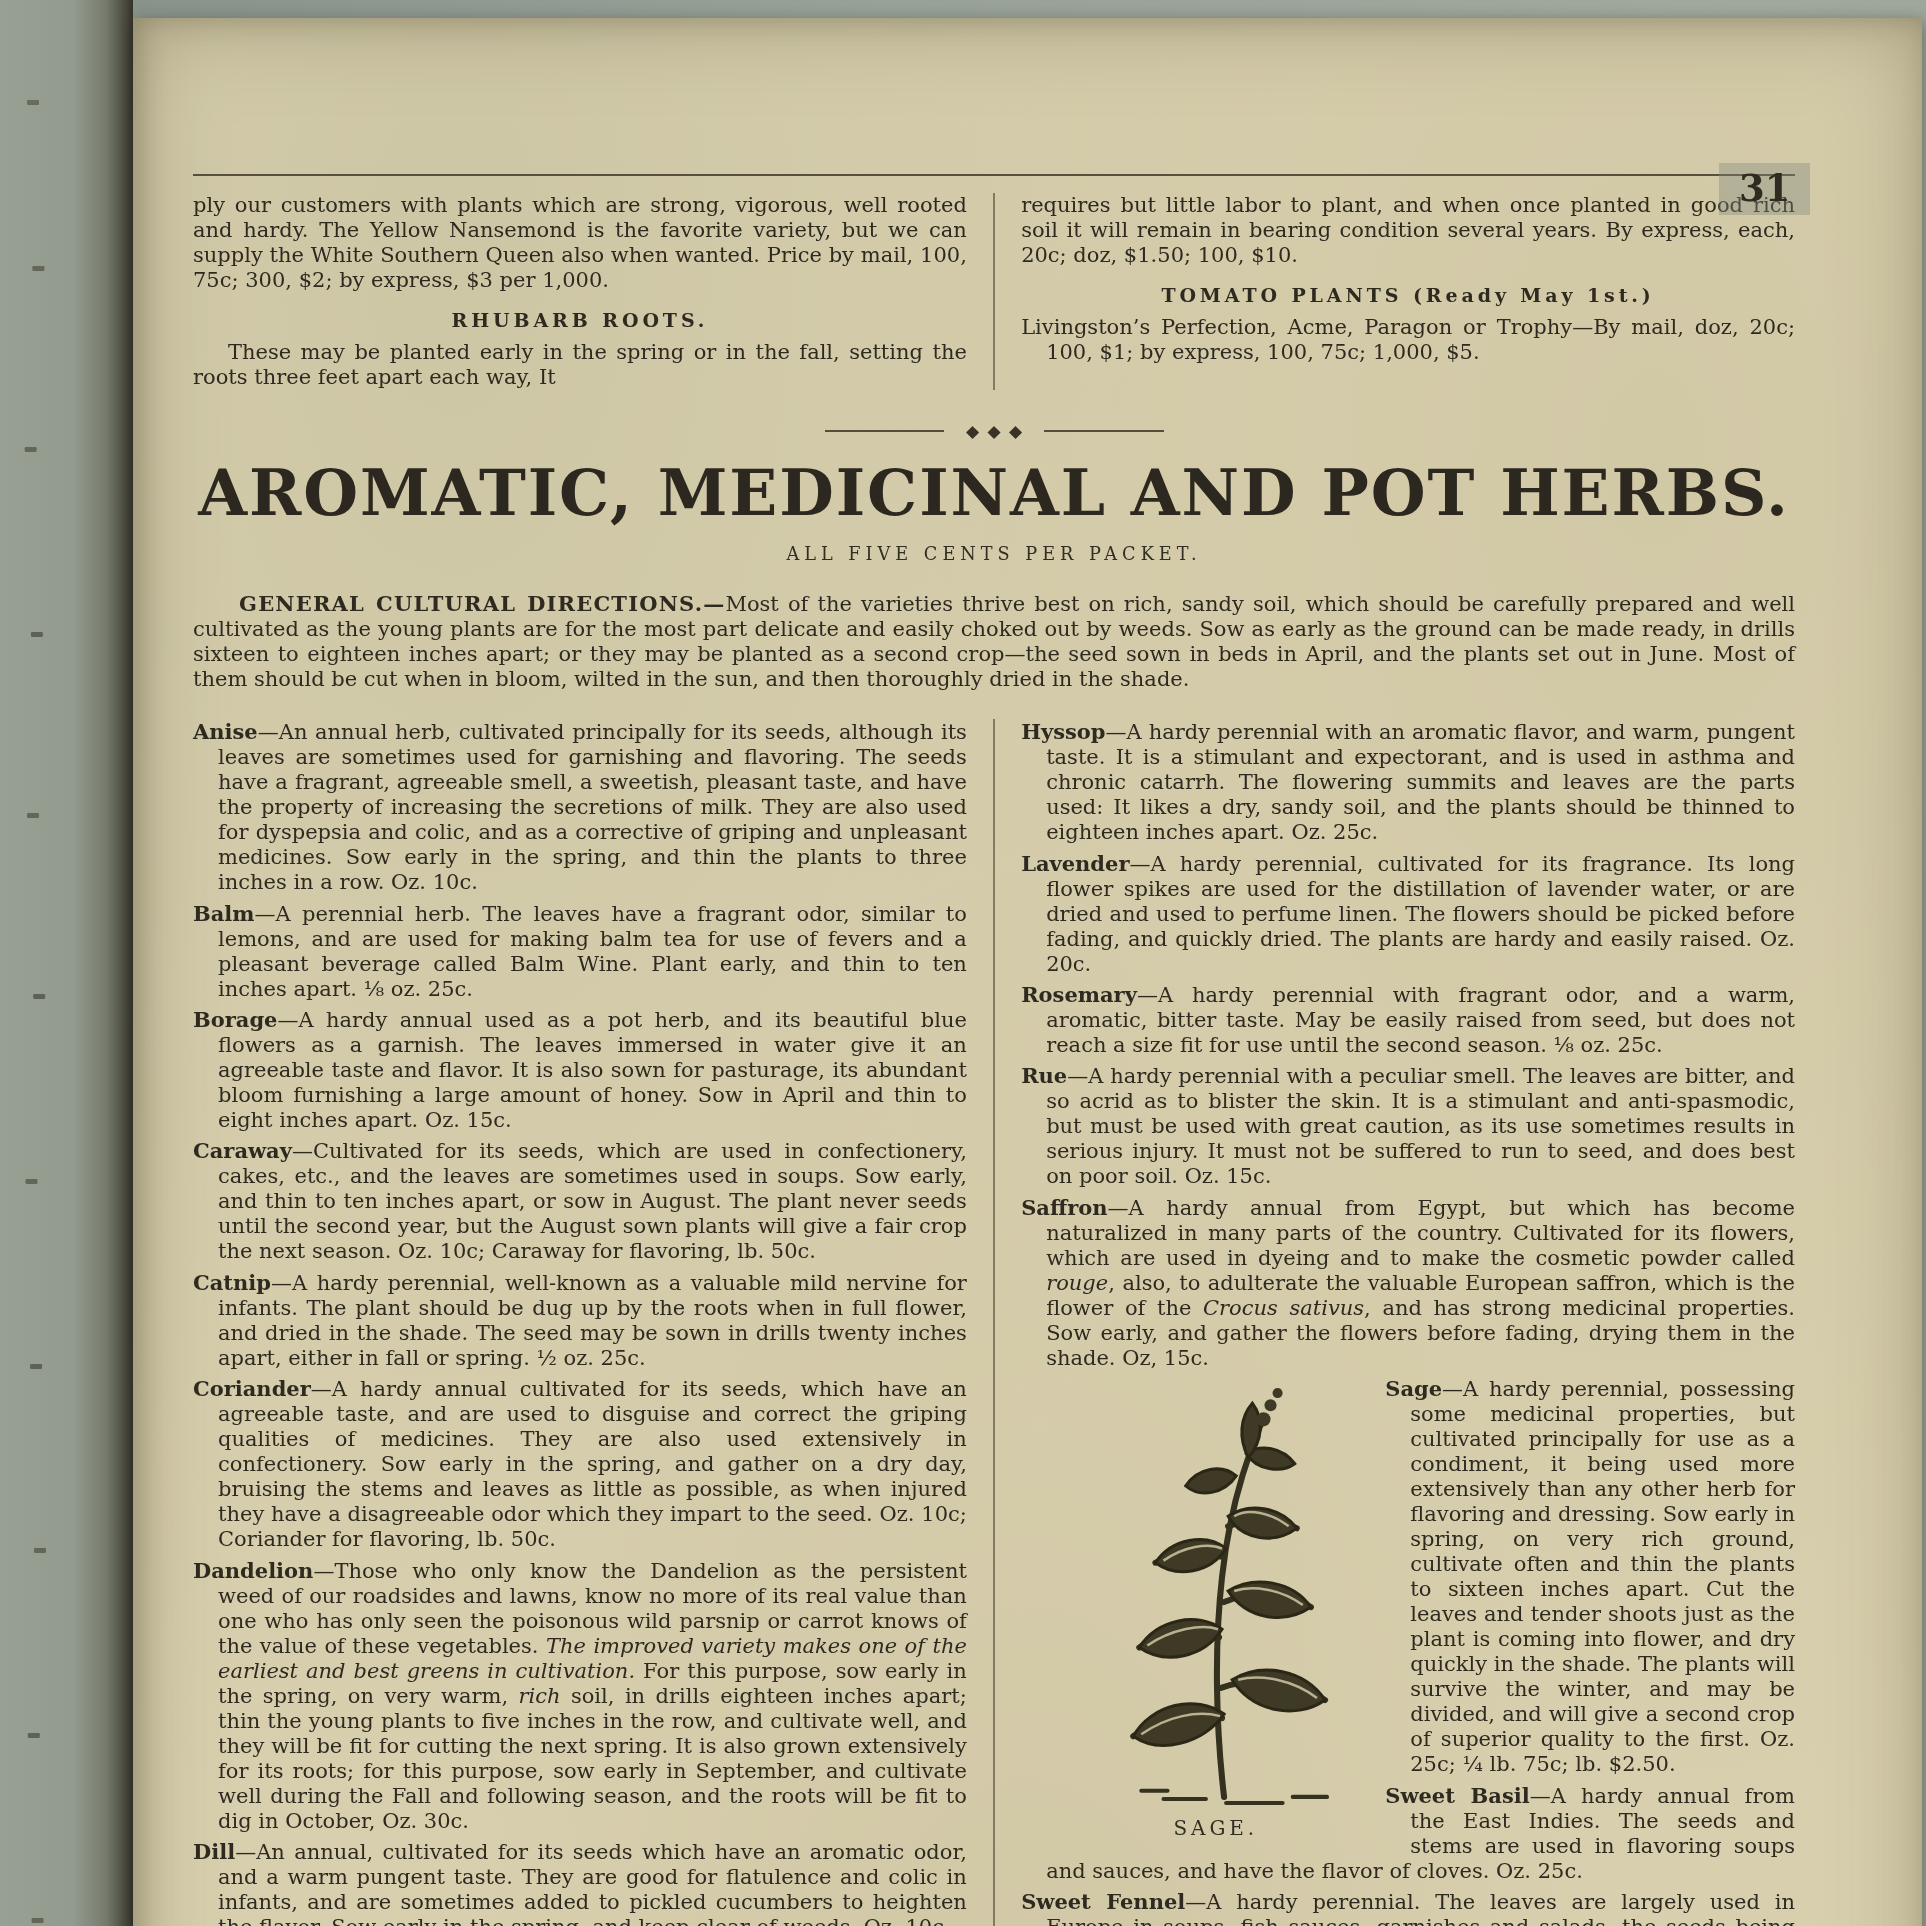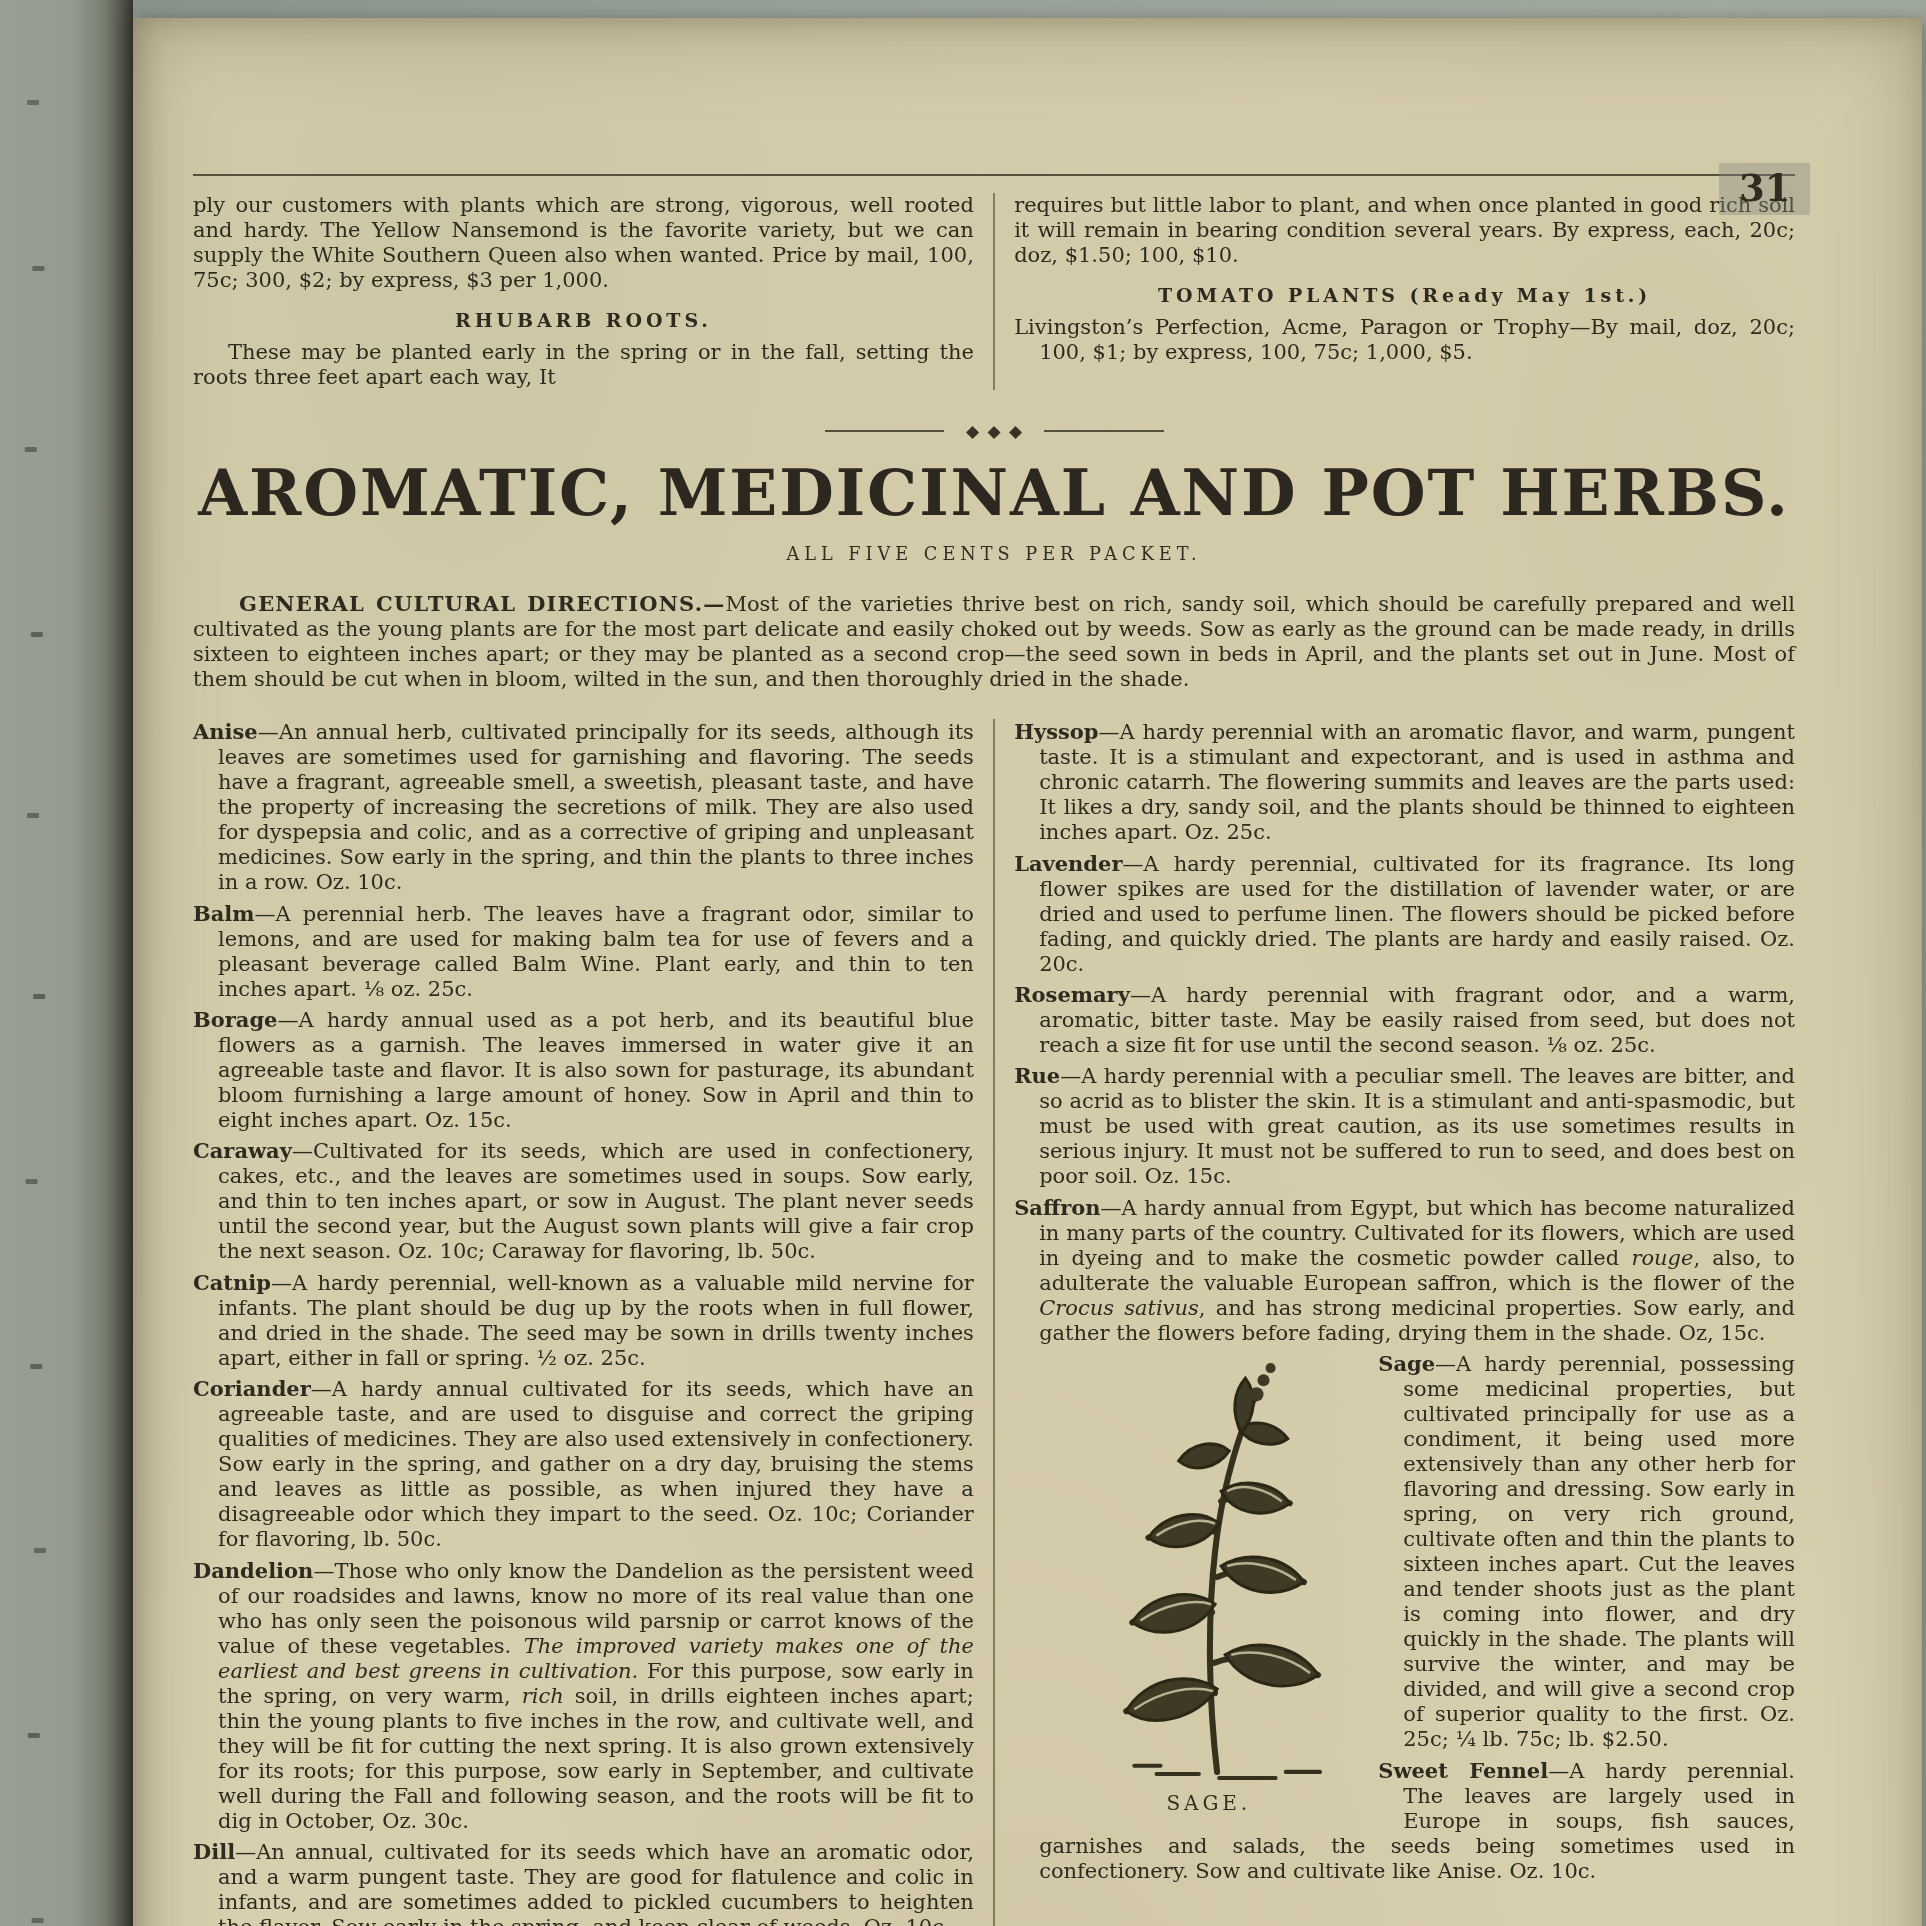--- a/index.html
+++ b/index.html
@@ -65,21 +65,21 @@
   .indent { text-indent: 35px; }
   .hang, .entry { padding-left: 25px; text-indent: -25px; }
 
   .col-head {
     text-align: center; font-size: 19px; font-weight: bold;
     letter-spacing: 3.9px; margin: 16px 0 9.2px 0; color: #2e2a20;
   }
 
   
   .two-col {
-    display: grid; grid-template-columns: 1fr 2.3px 1fr; column-gap: 19px;
+    display: grid; grid-template-columns: 1fr 2.3px 1fr; column-gap: 26px;
   }
   .vrule { background: rgba(64,57,38,.55); width: 2.3px; }
 
   .top-section { margin-bottom: 23px; }
 
   
   .ornament {
     display: flex; align-items: center; justify-content: center;
     gap: 13px; width: 339px; margin: 31px auto 15.4px auto; color: #383326;
   }
@@ -210,18 +210,19 @@
     </g>
     <g fill="none" stroke="#35311f" stroke-width="4" stroke-linecap="round">
       <path d="M108 410 h42"></path>
                 <path d="M170 414 h56"></path>
                 <path d="M86 402 h26"></path>
                 <path d="M236 408 h34"></path>
     </g>
   </svg>
 <span class="fig-caption">SAGE.</span>
           </span><b>Sage</b>—A hardy perennial, possessing some medicinal properties, but cultivated principally for use as a condiment, it being used more extensively than any other herb for flavoring and dressing. Sow early in spring, on very rich ground, cultivate often and thin the plants to sixteen inches apart. Cut the leaves and tender shoots just as the plant is coming into flower, and dry quickly in the shade. The plants will survive the winter, and may be divided, and will give a second crop of superior quality to the first. Oz. 25c; ¼ lb. 75c; lb. $2.50.</p>
+        <p class="entry"><b>Sweet Basil</b>—A hardy annual from the East Indies. The seeds and stems are used in flavoring soups and sauces, and have the flavor of cloves. Oz. 25c.</p>
         <p class="entry"><b>Sweet Fennel</b>—A hardy perennial. The leaves are largely used in Europe in soups, fish sauces, garnishes and salads, the seeds being sometimes used in confectionery. Sow and cultivate like Anise. Oz. 10c.</p>
       </div>
   </section>
 
 </div>
 
 
 </body></html>

